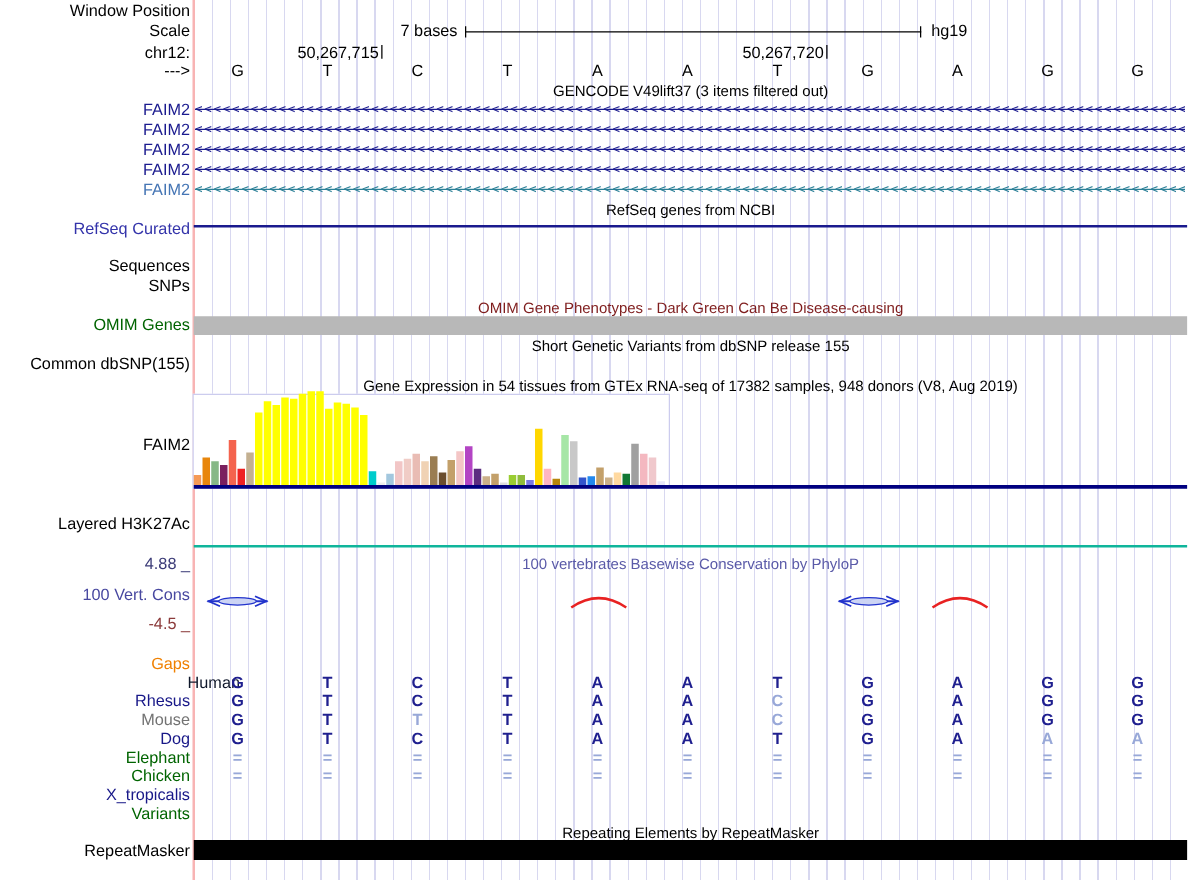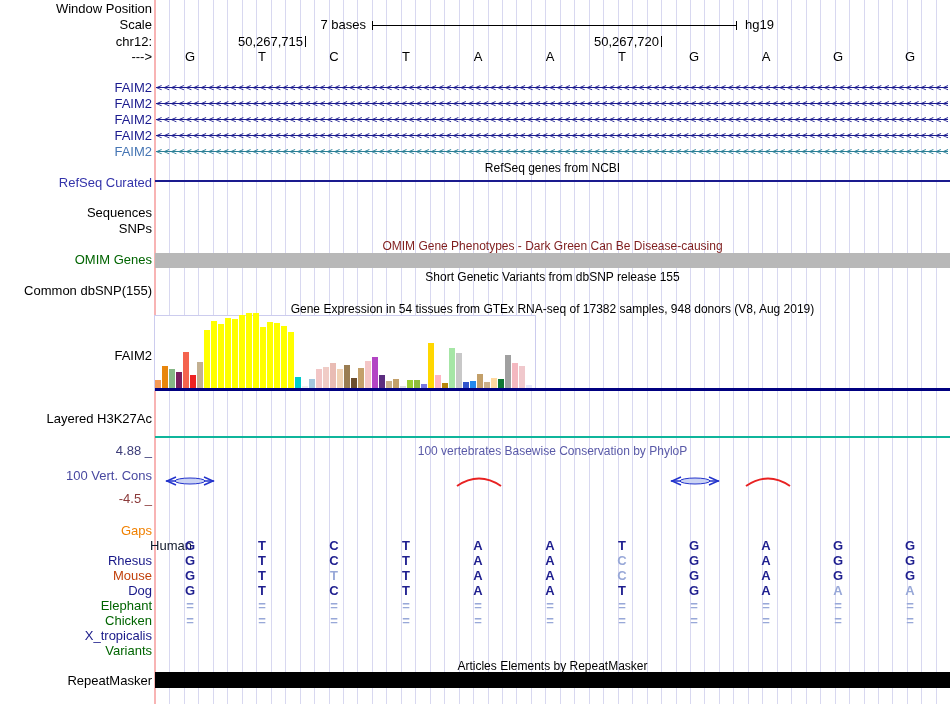--- a/index.html
+++ b/index.html
@@ -42,20 +42,21 @@
 
   <div class="lbl" style="top:35px">chr12:</div>
   <div class="lbl" style="left:230px;width:73px;top:35px">50,267,715</div>
   <div class="tick" style="left:305px;top:36px;height:11px"></div>
   <div class="lbl" style="left:586px;width:73px;top:35px">50,267,720</div>
   <div class="tick" style="left:661px;top:36px;height:11px"></div>
 
   <div class="lbl" style="top:50px">---&gt;</div>
   <div id="base-row"></div>
 
+  <div class="title" style="top:66px">GENCODE V49lift37 (3 items filtered out)</div>
   <div id="gencode-rows"></div>
 
   <div class="title" style="top:161px">RefSeq genes from NCBI</div>
   <div class="hline" style="left:155px;top:180px;width:795px;height:2px;background:#1a1a8e"></div>
   <div class="lbl" style="top:176px;color:#3333aa">RefSeq Curated</div>
 
   <div class="lbl" style="top:206px">Sequences</div>
   <div class="lbl" style="top:222px">SNPs</div>
 
   <div class="title" style="top:239px;color:#7f1d1d">OMIM Gene Phenotypes - Dark Green Can Be Disease-causing</div>
@@ -75,21 +76,21 @@
   <div class="hline" style="left:155px;top:436px;width:795px;height:2px;background:#0fb59b"></div>
 
   <div class="lbl" style="top:444px;color:#3c3c78">4.88 _</div>
   <div class="title" style="top:444px;color:#5a5aa8">100 vertebrates Basewise Conservation by PhyloP</div>
   <div class="lbl" style="top:469px;color:#4848a0">100 Vert. Cons</div>
   <div class="lbl" style="top:492px;color:#8b3a3a">-4.5 _</div>
   <div id="cons-marks"></div>
 
   <div id="multiz-rows"></div>
 
-  <div class="title" style="top:659px">Articles Elements by RepeatMasker</div>
+  <div class="title" style="top:659px">Repeating Elements by RepeatMasker</div>
   <div class="hline" style="left:155px;top:672px;width:795px;height:16px;background:#000"></div>
   <div class="lbl" style="top:674px">RepeatMasker</div>
 <div class="base" style="left: 182px; top: 50px;">G</div>
     <div class="base" style="left: 254px; top: 50px;">T</div>
     <div class="base" style="left: 326px; top: 50px;">C</div>
     <div class="base" style="left: 398px; top: 50px;">T</div>
     <div class="base" style="left: 470px; top: 50px;">A</div>
     <div class="base" style="left: 542px; top: 50px;">A</div>
     <div class="base" style="left: 614px; top: 50px;">T</div>
     <div class="base" style="left: 686px; top: 50px;">G</div>
@@ -194,21 +195,21 @@
     <div class="cell" style="left: 254px; top: 554px; color: rgb(31, 31, 143);">T</div>
     <div class="cell" style="left: 326px; top: 554px; color: rgb(31, 31, 143);">C</div>
     <div class="cell" style="left: 398px; top: 554px; color: rgb(31, 31, 143);">T</div>
     <div class="cell" style="left: 470px; top: 554px; color: rgb(31, 31, 143);">A</div>
     <div class="cell" style="left: 542px; top: 554px; color: rgb(31, 31, 143);">A</div>
     <div class="cell" style="left: 614px; top: 554px; color: rgb(152, 168, 216);">C</div>
     <div class="cell" style="left: 686px; top: 554px; color: rgb(31, 31, 143);">G</div>
     <div class="cell" style="left: 758px; top: 554px; color: rgb(31, 31, 143);">A</div>
     <div class="cell" style="left: 830px; top: 554px; color: rgb(31, 31, 143);">G</div>
     <div class="cell" style="left: 902px; top: 554px; color: rgb(31, 31, 143);">G</div>
-    <div class="lbl" style="top: 569px; color: #c2410c;">Mouse</div>
+    <div class="lbl" style="top: 569px; color: #737373;">Mouse</div>
     <div class="cell" style="left: 182px; top: 569px; color: rgb(31, 31, 143);">G</div>
     <div class="cell" style="left: 254px; top: 569px; color: rgb(31, 31, 143);">T</div>
     <div class="cell" style="left: 326px; top: 569px; color: rgb(152, 168, 216);">T</div>
     <div class="cell" style="left: 398px; top: 569px; color: rgb(31, 31, 143);">T</div>
     <div class="cell" style="left: 470px; top: 569px; color: rgb(31, 31, 143);">A</div>
     <div class="cell" style="left: 542px; top: 569px; color: rgb(31, 31, 143);">A</div>
     <div class="cell" style="left: 614px; top: 569px; color: rgb(152, 168, 216);">C</div>
     <div class="cell" style="left: 686px; top: 569px; color: rgb(31, 31, 143);">G</div>
     <div class="cell" style="left: 758px; top: 569px; color: rgb(31, 31, 143);">A</div>
     <div class="cell" style="left: 830px; top: 569px; color: rgb(31, 31, 143);">G</div>

